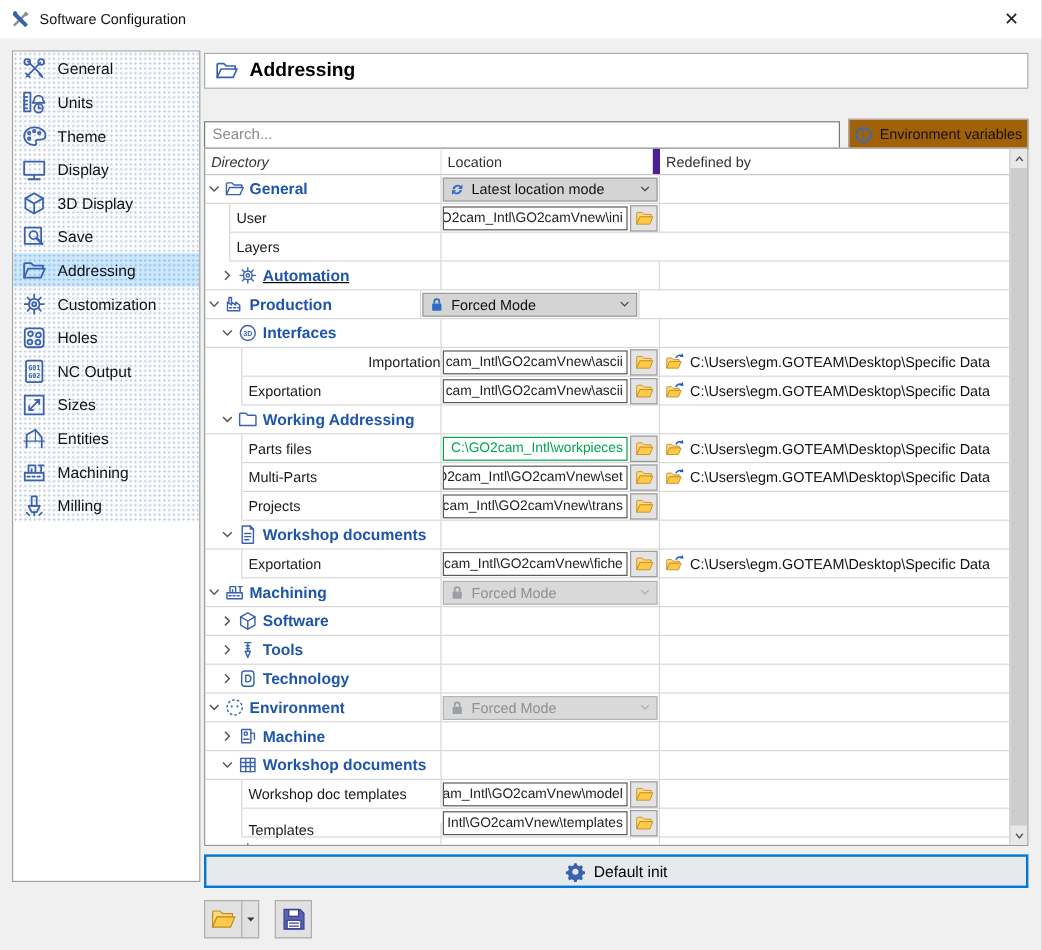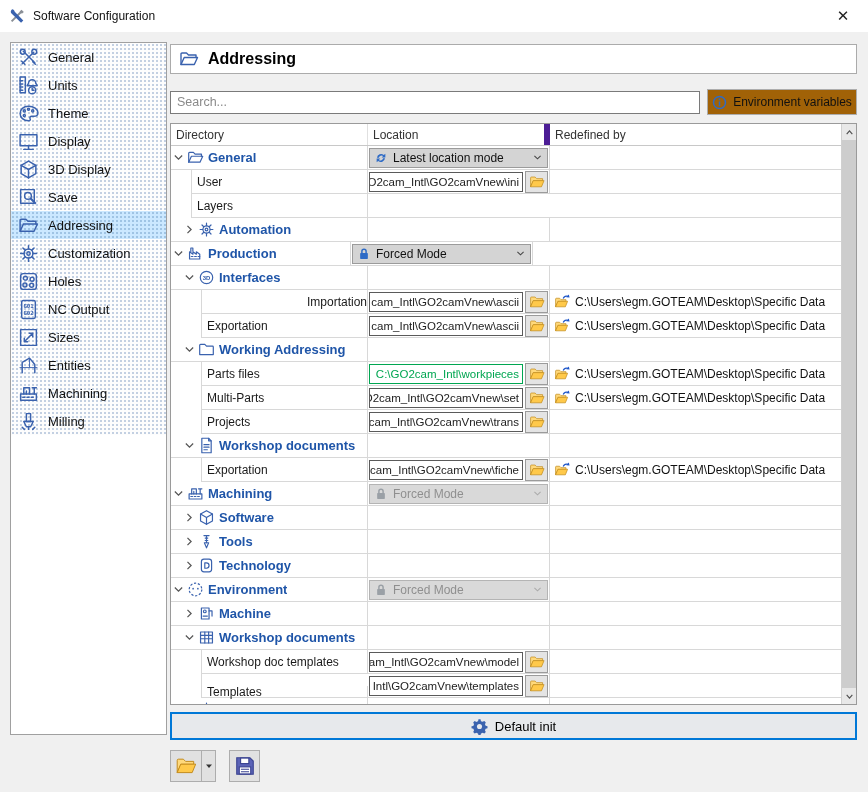--- a/index.html
+++ b/index.html
@@ -21,31 +21,31 @@
   .side-item .lbl { font-size:13px; color:#111; white-space:nowrap; }
 
   .icon { display:inline-flex; }
   .icon svg { width:100%; height:100%; }
 
   
   .panel-header { position:absolute; left:170px; top:44px; width:687px; height:30px; background:#fff; border:1px solid #ABABAB; display:flex; align-items:center; padding-left:8px; gap:9px; }
   .panel-header .icon { width:20px; height:20px; color:#3A62AE; }
   .panel-header .ttl { font-size:16px; font-weight:bold; color:#000; }
 
-  .search-row { position:absolute; left:170px; top:89px; width:687px; height:26px; display:flex; align-items:center; }
+  .search-row { position:absolute; left:170px; top:99px; width:687px; height:26px; display:flex; align-items:center; }
   .search-input { width:530px; height:23px; border:1px solid #7A7A7A; background:#fff; font-size:12.5px; padding:0 6px; color:#222; font-family:"Liberation Sans",sans-serif; }
   .search-input::placeholder { color:#8a8a8a; }
   .env-btn { margin-left:7px; width:150px; height:26px; background:#a16207; border:1px solid #ADADAD; display:flex; align-items:center; justify-content:center; gap:6px; font-size:12px; color:#111; }
   .env-btn .icon { width:15px; height:15px; }
 
   
   .table { position:absolute; left:170px; top:123px; width:687px; height:582px; background:#fff; border:1px solid #9A9A9A; }
   .thead { display:flex; height:22px; border-bottom:1px solid #C8C8C8; }
   .th { font-size:12px; color:#333; display:flex; align-items:center; padding-left:5px; }
-  .th1 { width:197px; border-right:1px solid #E0E0E0; }
+  .th1 { width:197px; border-right:1px solid #E0E0E0;font-style:italic; }
   .th2 { width:182px; border-right:6px solid #4c1d95; }
   .th3 { flex:1; }
   .tbody { height:558px; overflow:hidden; width:670px; }
   .row { display:flex; height:24px; }
   .indent { align-self:stretch; border-right:1px solid #D8D8D8; flex:0 0 auto; }
   .cell { border-bottom:1px solid #D8D8D8; display:flex; align-items:center; }
   .c-dir { border-right:1px solid #D8D8D8; }
   .c-loc { width:182px; border-right:1px solid #D8D8D8; }
   .c-red { flex:1; padding-left:4px; gap:5px; overflow:hidden; white-space:nowrap; }
   .tree-chev { width:13px; height:13px; color:#555; flex:0 0 auto; }
@@ -338,21 +338,21 @@
           <div class="cell c-red"></div>
         </div>
         <div class="row">
           <div class="indent" style="width: 21px;"></div>
           <div class="cell c-dir" style="width: 176px;">
             <span class="leaf-lbl">Layers</span>
           </div>
           <div class="cell c-red"></div>
         </div>
         <div class="row">
-          <div class="cell c-dir" style="width: 197px;">
+          <div class="cell c-dir" style="width: 197px; text-decoration: underline;">
             <span class="icon tree-chev" style="margin-left: 12px;">
               <svg viewBox="0 0 16 16">
                 <path d="M5.5 3.5 L10 8 L5.5 12.5" stroke="currentColor" stroke-width="1.5" fill="none"></path>
               </svg>
             </span>
             <span class="icon grp-icon">
               <svg viewBox="0 0 20 20">
                 <circle cx="10" cy="10" r="4.2" stroke="currentColor" stroke-width="1.4" fill="none" stroke-linecap="round" stroke-linejoin="round"></circle>
                 <circle cx="10" cy="10" r="1.6" stroke="currentColor" stroke-width="1.4" fill="none" stroke-linecap="round" stroke-linejoin="round"></circle>
                 <path d="M10 2.5v3 M10 14.5v3 M2.5 10h3 M14.5 10h3 M4.7 4.7l2.1 2.1 M13.2 13.2l2.1 2.1 M15.3 4.7l-2.1 2.1 M6.8 13.2l-2.1 2.1" stroke="currentColor" stroke-width="1.4" fill="none" stroke-linecap="round" stroke-linejoin="round"></path>

